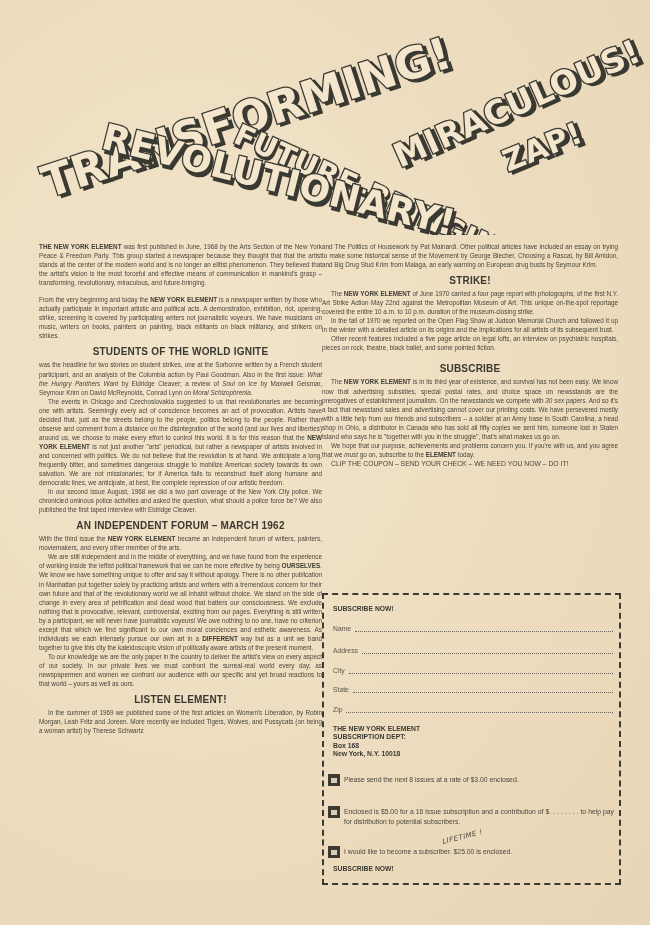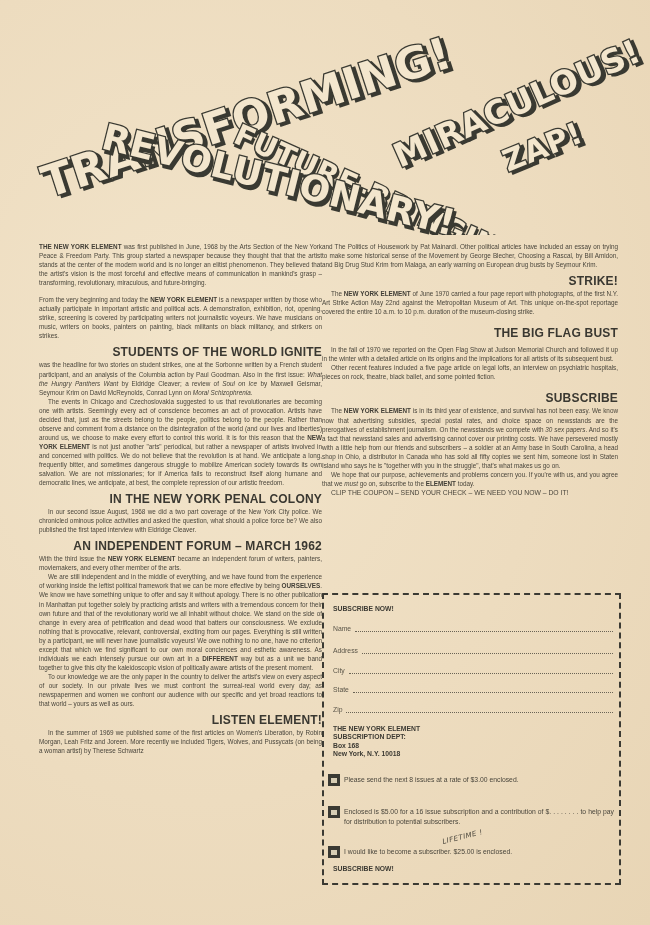--- a/index.html
+++ b/index.html
@@ -28,21 +28,21 @@
   .banner text.shadow { fill: #3a3a32; stroke: #3a3a32; }
 
   
   .col { position: absolute; top: 242px; font-size: 6.35px; line-height: 9.05px; text-align: justify; color: #4a463c; }
   .col-left { left: 39px; width: 283px; }
   .col-right { left: 322px; width: 296px; }
   .col p { margin: 0 0 0 0; }
   .col p.indent { text-indent: 9px; }
   .col p.gap { margin-top: 8px; }
   .col h3 {
-    margin: 7px 0 3px 0; text-align: right; font-size: 12px; line-height: 10px;
+    margin: 7px 0 3px 0; text-align: center; font-size: 10px; line-height: 10px;
     font-weight: bold; color: #3a3831; letter-spacing: 0.2px;
   }
   .col .b { font-weight: bold; color: #403d35; }
   .col .i { font-style: italic; }
 
   
   .coupon {
     position: absolute; left: 322px; top: 593px; width: 299px; height: 292px;
     border: 2px dashed #3b3a33; border-radius: 1px;
     box-sizing: border-box;
@@ -100,39 +100,37 @@
 
   <div class="col col-left">
     <p><span class="b">THE NEW YORK ELEMENT</span><span> was first published in June, 1968 by the Arts Section of the New York Peace &amp; Freedom Party. This group started a newspaper because they thought that that the artist stands at the center of the modern world and is no longer an elitist phenomenon. They believed that the artist's vision is the most forceful and effective means of communication in mankind's grasp – transforming, revolutionary, miraculous, and future-bringing.</span></p>
     <p class="gap"><span>From the very beginning and today the </span><span class="b">NEW YORK ELEMENT</span><span> is a newspaper written by those who actually participate in important artistic and political acts. A demonstration, exhibition, riot, opening, strike, screening is covered by participating writers not journalistic voyeurs. We have musicians on music, writers on books, painters on painting, black militants on black militancy, and strikers on strikes.</span></p>
 
     <h3>STUDENTS OF THE WORLD IGNITE</h3>
     <p><span>was the headline for two stories on student strikes, one at the Sorbonne written by a French student participant, and an analysis of the Columbia action by Paul Goodman. Also in the first issue: </span><span class="i">What the Hungry Panthers Want</span><span> by Eldridge Cleaver; a review of </span><span class="i">Soul on Ice</span><span> by Maxwell Geismar, Seymour Krim on David McReynolds, Conrad Lynn on </span><span class="i">Moral Schizophrenia</span><span>.</span></p>
 
     <p class="indent"><span>The events in Chicago and Czechoslovakia suggested to us that revolutionaries are becoming one with artists. Seemingly every act of conscience becomes an act of provocation. Artists have decided that, just as the streets belong to the people, politics belong to the people. Rather than observe and comment from a distance on the disintegration of the world (and our lives and liberties) around us, we choose to make every effort to control this world. It is for this reason that the </span><span class="b">NEW YORK ELEMENT</span><span> is not just another "arts" periodical, but rather a newspaper of artists involved in and concerned with politics. We do not believe that the revolution is at hand. We anticipate a long, frequently bitter, and sometimes dangerous struggle to mobilize American society towards its own salvation. We are not missionaries; for if America fails to reconstruct itself along humane and democratic lines, we anticipate, at best, the complete repression of our artistic freedom.</span></p>
 
-    <h3>IN THE NEW YORK PENAL COLONY</h3>
     <p class="indent">In our second issue August, 1968 we did a two part coverage of the New York City police. We chronicled ominous police activities and asked the question, what should a police force be? We also published the first taped interview with Eldridge Cleaver.</p>
 
     <h3>AN INDEPENDENT FORUM – MARCH 1962</h3>
     <p><span>With the third issue the </span><span class="b">NEW YORK ELEMENT</span><span> became an independent forum of writers, painters, moviemakers, and every other member of the arts.</span></p>
     <p class="indent"><span>We are still independent and in the middle of everything, and we have found from the experience of working inside the leftist political framework that we can be more effective by being </span><span class="b">OURSELVES</span><span>. We know we have something unique to offer and say it without apology. There is no other publication in Manhattan put together solely by practicing artists and writers with a tremendous concern for their own future and that of the revolutionary world we all inhabit without choice. We stand on the side of change in every area of petrification and dead wood that batters our consciousness. We exclude nothing that is provocative, relevant, controversial, exciting from our pages. Everything is still written by a participant, we will never have journalistic voyeurs! We owe nothing to no one, have no criterion except that which we find significant to our own moral conciences and esthetic awareness. As individuals we each intensely pursue our own art in a </span><span class="b">DIFFERENT</span><span> way but as a unit we band together to give this city the kaleidoscopic vision of politically aware artists of the present moment.</span></p>
     <p class="indent">To our knowledge we are the only paper in the country to deliver the artist's view on every aspect of our society. In our private lives we must confront the surreal-real world every day; as newspapermen and women we confront our audience with our specific and yet broad reactions to that world – yours as well as ours.</p>
 
     <h3>LISTEN ELEMENT!</h3>
     <p class="indent">In the summer of 1969 we published some of the first articles on Women's Liberation, by Robin Morgan, Leah Fritz and Joreen. More recently we included Tigers, Wolves, and Pussycats (on being a woman artist) by Therese Schwartz</p>
   </div>
 
   <div class="col col-right">
     <p>and The Politics of Housework by Pat Mainardi. Other political articles have included an essay on trying to make some historical sense of the Movement by George Blecher, Choosing a Rascal, by Bill Amidon, and Big Drug Stud Krim from Malaga, an early warning on European drug busts by Seymour Krim.</p>
 
     <h3>STRIKE!</h3>
     <p class="indent"><span>The </span><span class="b">NEW YORK ELEMENT</span><span> of June 1970 carried a four page report with photographs, of the first N.Y. Art Strike Action May 22nd against the Metropolitan Museum of Art. This unique on-the-spot reportage covered the entire 10 a.m. to 10 p.m. duration of the museum-closing strike.</span></p>
 
-    <h3 style="margin-top:12px;margin-bottom:7px">THE BIG FLAG BUST</h3>
     <p class="indent">In the fall of 1970 we reported on the Open Flag Show at Judson Memorial Church and followed it up in the winter with a detailed article on its origins and the implications for all artists of its subsequent bust.</p>
     <p class="indent">Other recent features included a five page article on legal lofts, an interview on psychiatric hospitals, pieces on rock, theatre, black ballet, and some pointed fiction.</p>
 
     <h3 style="margin-top:12px">SUBSCRIBE</h3>
     <p class="indent"><span>The </span><span class="b">NEW YORK ELEMENT</span><span> is in its third year of existence, and survival has not been easy. We know now that advertising subsidies, special postal rates, and choice space on newsstands are the prerogatives of establishment journalism. On the newsstands we compete with </span><span class="i">30 sex papers</span><span>. And so it's a fact that newsstand sales and advertising cannot cover our printing costs. We have persevered mostly with a little help from our friends and subscribers – a soldier at an Army base in South Carolina, a head shop in Ohio, a distributor in Canada who has sold all fifty copies we sent him, someone lost in Staten Island who says he is "together with you in the struggle", that's what makes us go on.</span></p>
     <p class="indent"><span>We hope that our purpose, achievements and problems concern you. If you're with us, and you agree that we </span><span class="i">must</span><span> go on, subscribe to the </span><span class="b">ELEMENT</span><span> today.</span></p>
     <p class="indent" style="font-size:6.8px">CLIP THE COUPON – SEND YOUR CHECK – WE NEED YOU NOW – DO IT!</p>
   </div>
 
   <div class="coupon">

